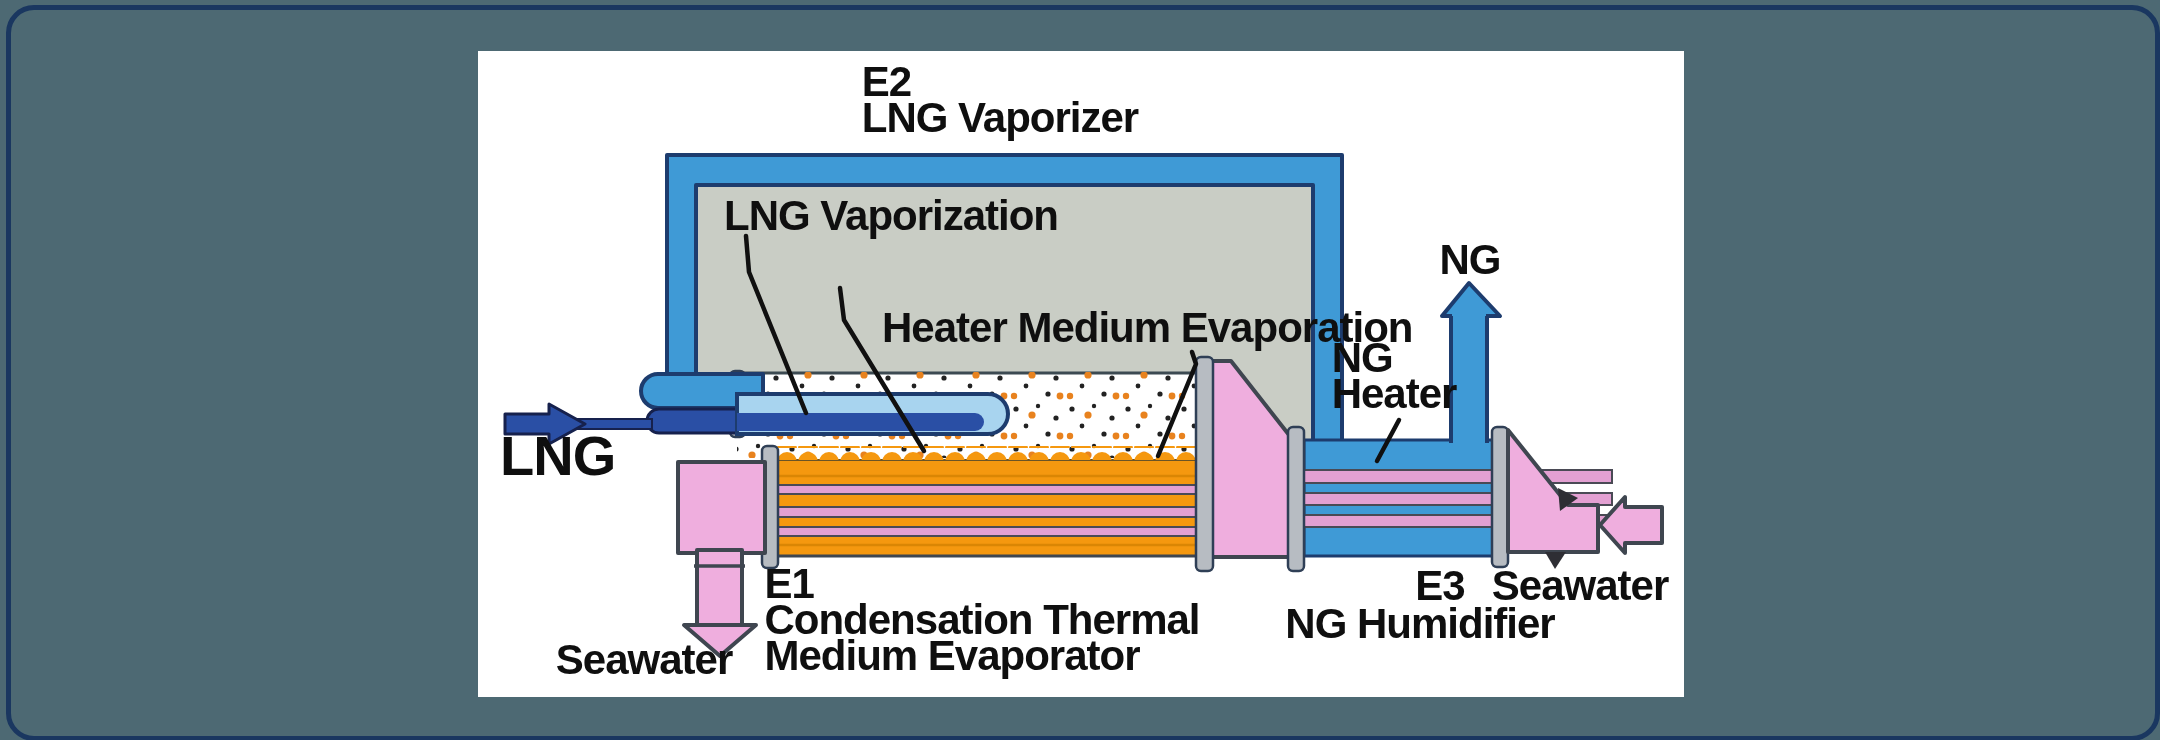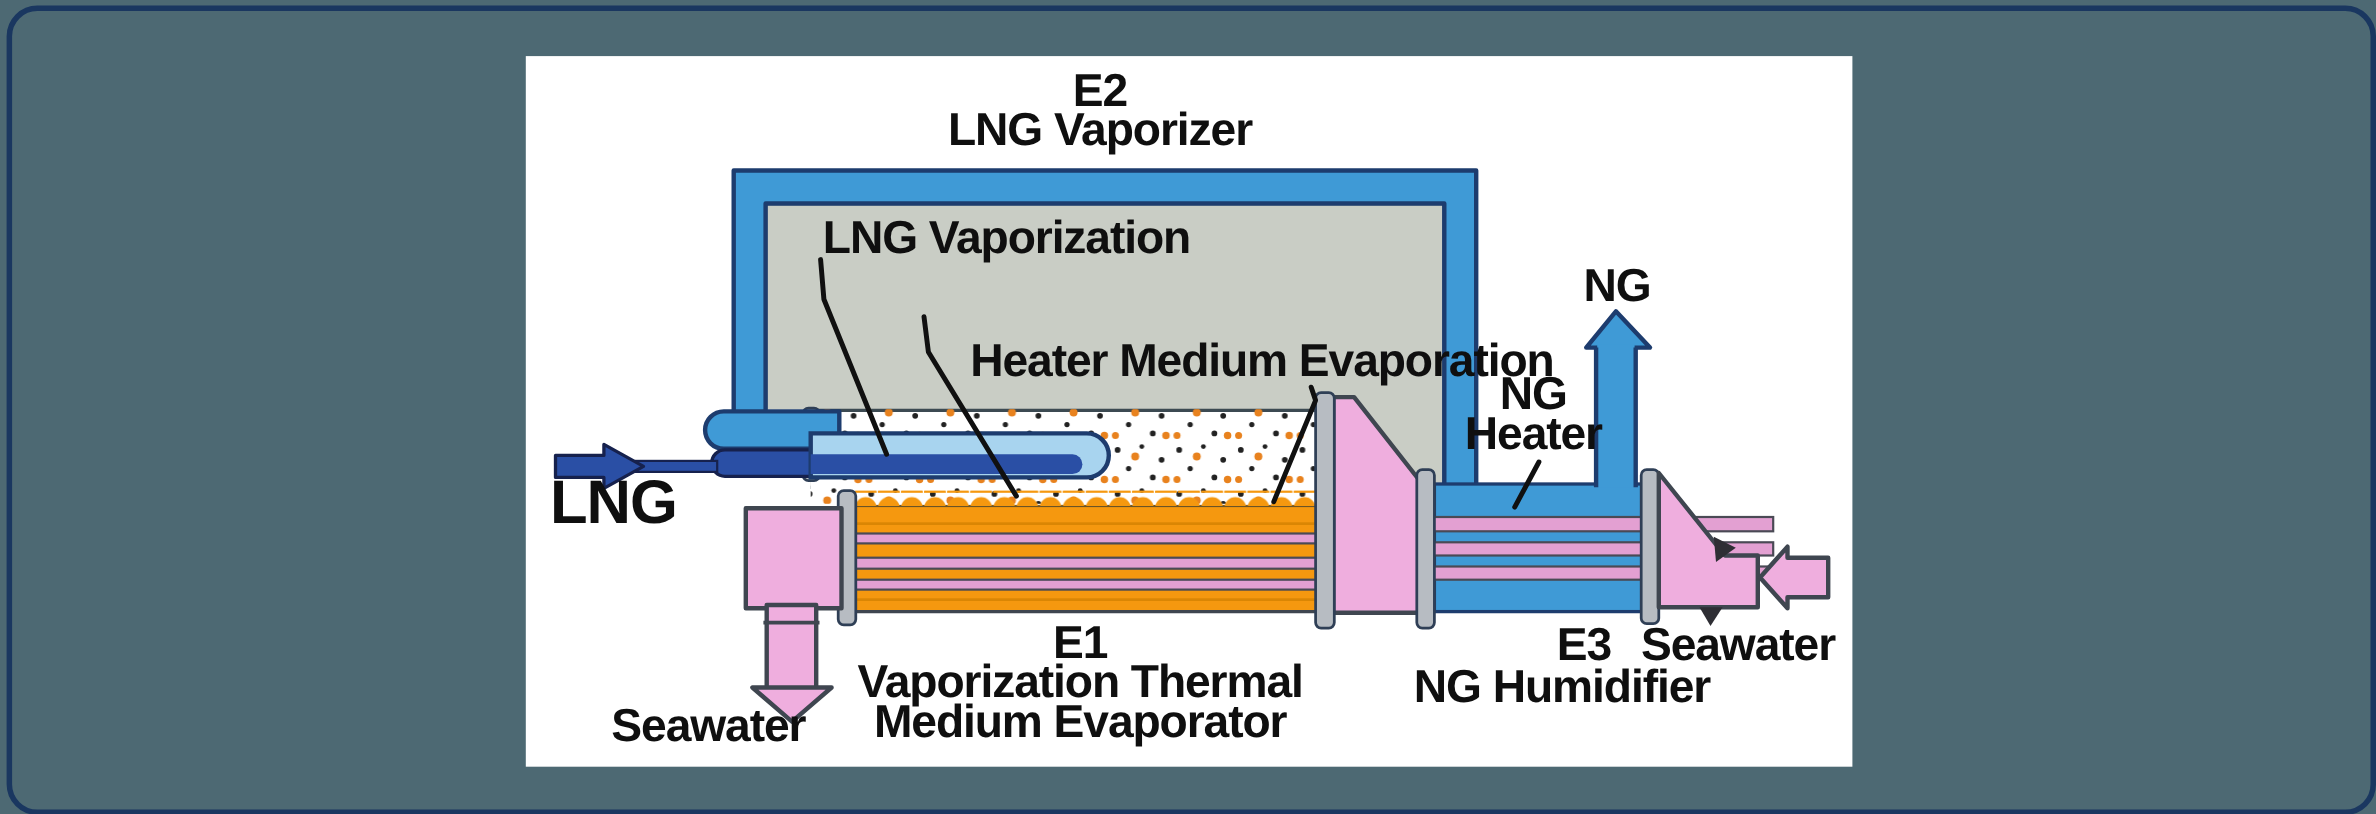--- a/index.html
+++ b/index.html
@@ -13,21 +13,21 @@
   html,body{margin:0;padding:0;}
   body{width:2160px;height:740px;overflow:hidden;background:var(--background);
        font-family:"Liberation Sans",sans-serif;}
   .stage{position:absolute;left:0;top:0;width:2160px;height:740px;}
   .panel{position:absolute;left:478px;top:51px;width:1206px;height:646px;background:var(--panel);}
   .frame{position:absolute;left:6px;top:5px;width:2144px;height:726px;
          border:5px solid var(--frame-border);border-radius:28px;pointer-events:none;}
   svg.shapes{position:absolute;left:0;top:0;width:2160px;height:740px;}
   .lbl{position:absolute;color:var(--text);font-weight:700;font-size:42px;
        letter-spacing:-1px;line-height:36px;white-space:pre-line;}
-  .center{transform:translateX(-50%);text-align:center;}
+  .center{transform:translateX(-50%);}
   .gray-shape{fill:var(--interior-gray);stroke:#3c4a52;stroke-width:3;}
   .blue-shape{fill:var(--jacket-blue);stroke:var(--outline-navy);stroke-width:4;stroke-linejoin:round;}
   .dkblue-shape{fill:var(--lng-dark-blue);stroke:#16214d;stroke-width:3;stroke-linejoin:round;}
   .pink-shape{fill:var(--pink);stroke:var(--outline-dark);stroke-width:4;stroke-linejoin:round;}
   .ptube-shape{fill:var(--pink-tube);stroke:#4a4a55;stroke-width:2;}
   .sheet-shape{fill:var(--tubesheet-gray);stroke:#2f3f56;stroke-width:2.5;}
   .white-shape{fill:#ffffff;stroke:none;}
   .lead{fill:none;stroke:#101010;stroke-width:4.5;stroke-linecap:round;stroke-linejoin:round;}
   .flow{fill:#2e2e34;stroke:none;}
 </style>
@@ -110,28 +110,28 @@
     <path d="M737,413 L975,413 A9,9 0 0 1 975,431 L737,431 Z" fill="var(--lng-dark-blue)"></path>
 
     <polyline class="lead" points="746,236 749,272 806,413"></polyline>
     <polyline class="lead" points="840,288 844,320 924,451"></polyline>
     <polyline class="lead" points="1192,352 1196,364 1158,456"></polyline>
     <polyline class="lead" points="1399,420 1377,461"></polyline>
   </svg>
 
   <div class="lbl center" style="left:1000px;top:64px;">E2
 LNG Vaporizer</div>
-  <div class="lbl" style="left:748px;top:198px;text-align:right;">LNG Vaporization</div>
+  <div class="lbl" style="left:724px;top:198px;text-align:right;">LNG Vaporization</div>
   <div class="lbl" style="left:882px;top:310px;">Heater Medium Evaporation</div>
   <div class="lbl center" style="left:1470px;top:242px;">NG</div>
   <div class="lbl center" style="left:1394px;top:340px;">NG
 Heater</div>
   <div class="lbl" style="left:500px;top:438px;font-size:56px;">LNG</div>
   <div class="lbl center" style="left:644px;top:642px;">Seawater</div>
   <div class="lbl center" style="left:982px;top:566px;">E1
-Vaporization Thermal
+Condensation Thermal
 Medium Evaporator</div>
   <div class="lbl center" style="left:1440px;top:568px;">E3</div>
   <div class="lbl center" style="left:1420px;top:606px;">NG Humidifier</div>
   <div class="lbl center" style="left:1580px;top:568px;">Seawater</div>
 
   <div class="frame"></div>
 </div>
 
 </body></html>

